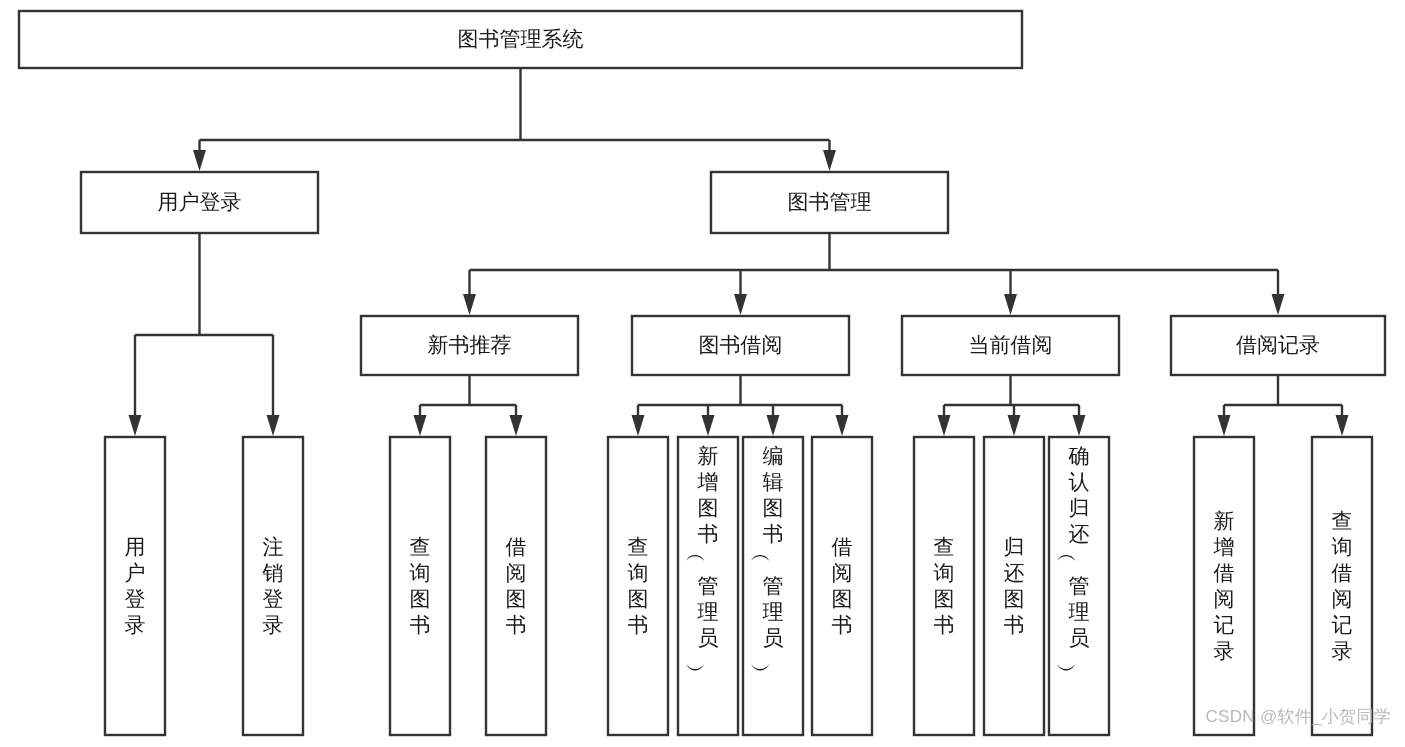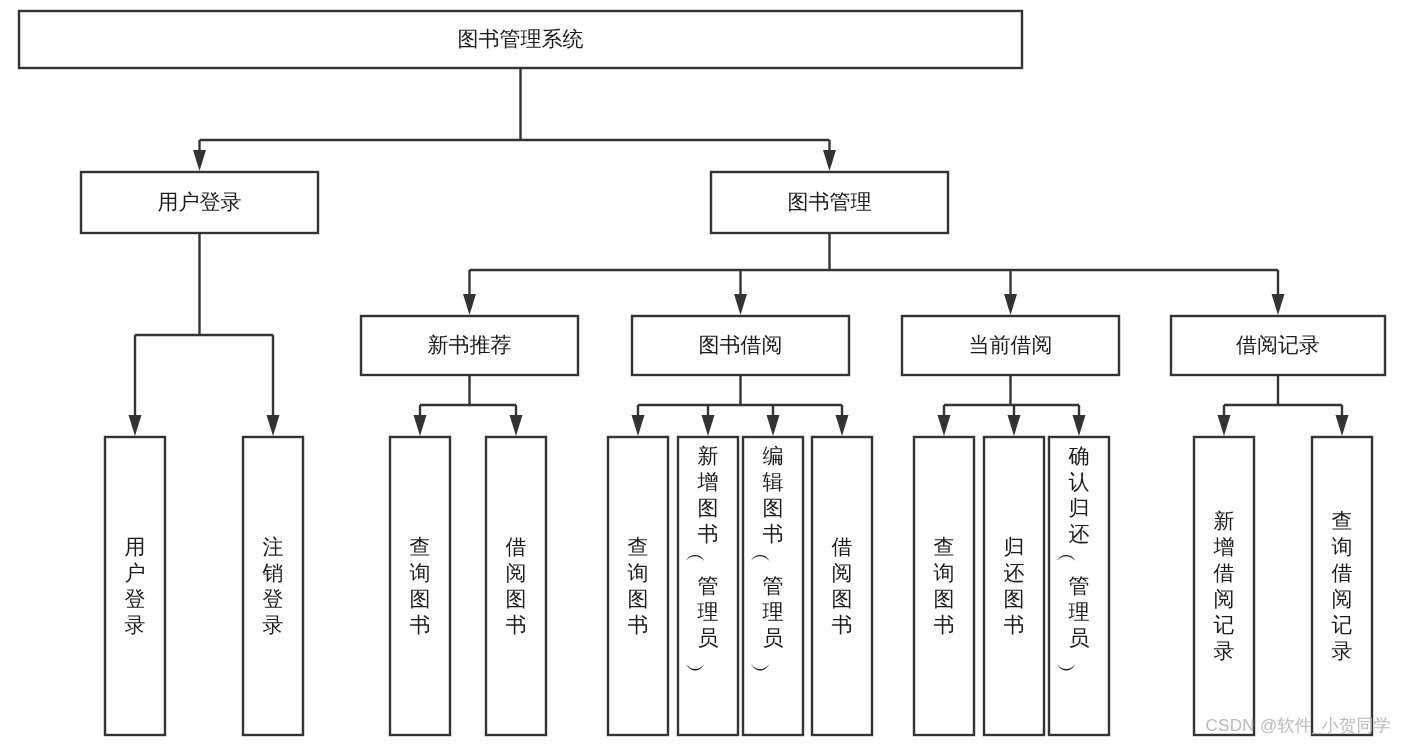--- a/index.html
+++ b/index.html
@@ -52,21 +52,21 @@
   }
   .node-label-v {
     font-family: "Liberation Sans", "DejaVu Sans", sans-serif;
     font-size: 21px;
     fill: #1a1a1a;
     text-anchor: middle;
   }
   .watermark {
     position: absolute;
     right: 14px;
-    bottom: 10px;
+    bottom: 19px;
     font-family: "Liberation Sans", "DejaVu Sans", sans-serif;
     font-size: 17px;
     color: #b9b9b9;
     white-space: nowrap;
     letter-spacing: 0.3px;
     user-select: none;
   }
 </style>
 </head>
 <body>

